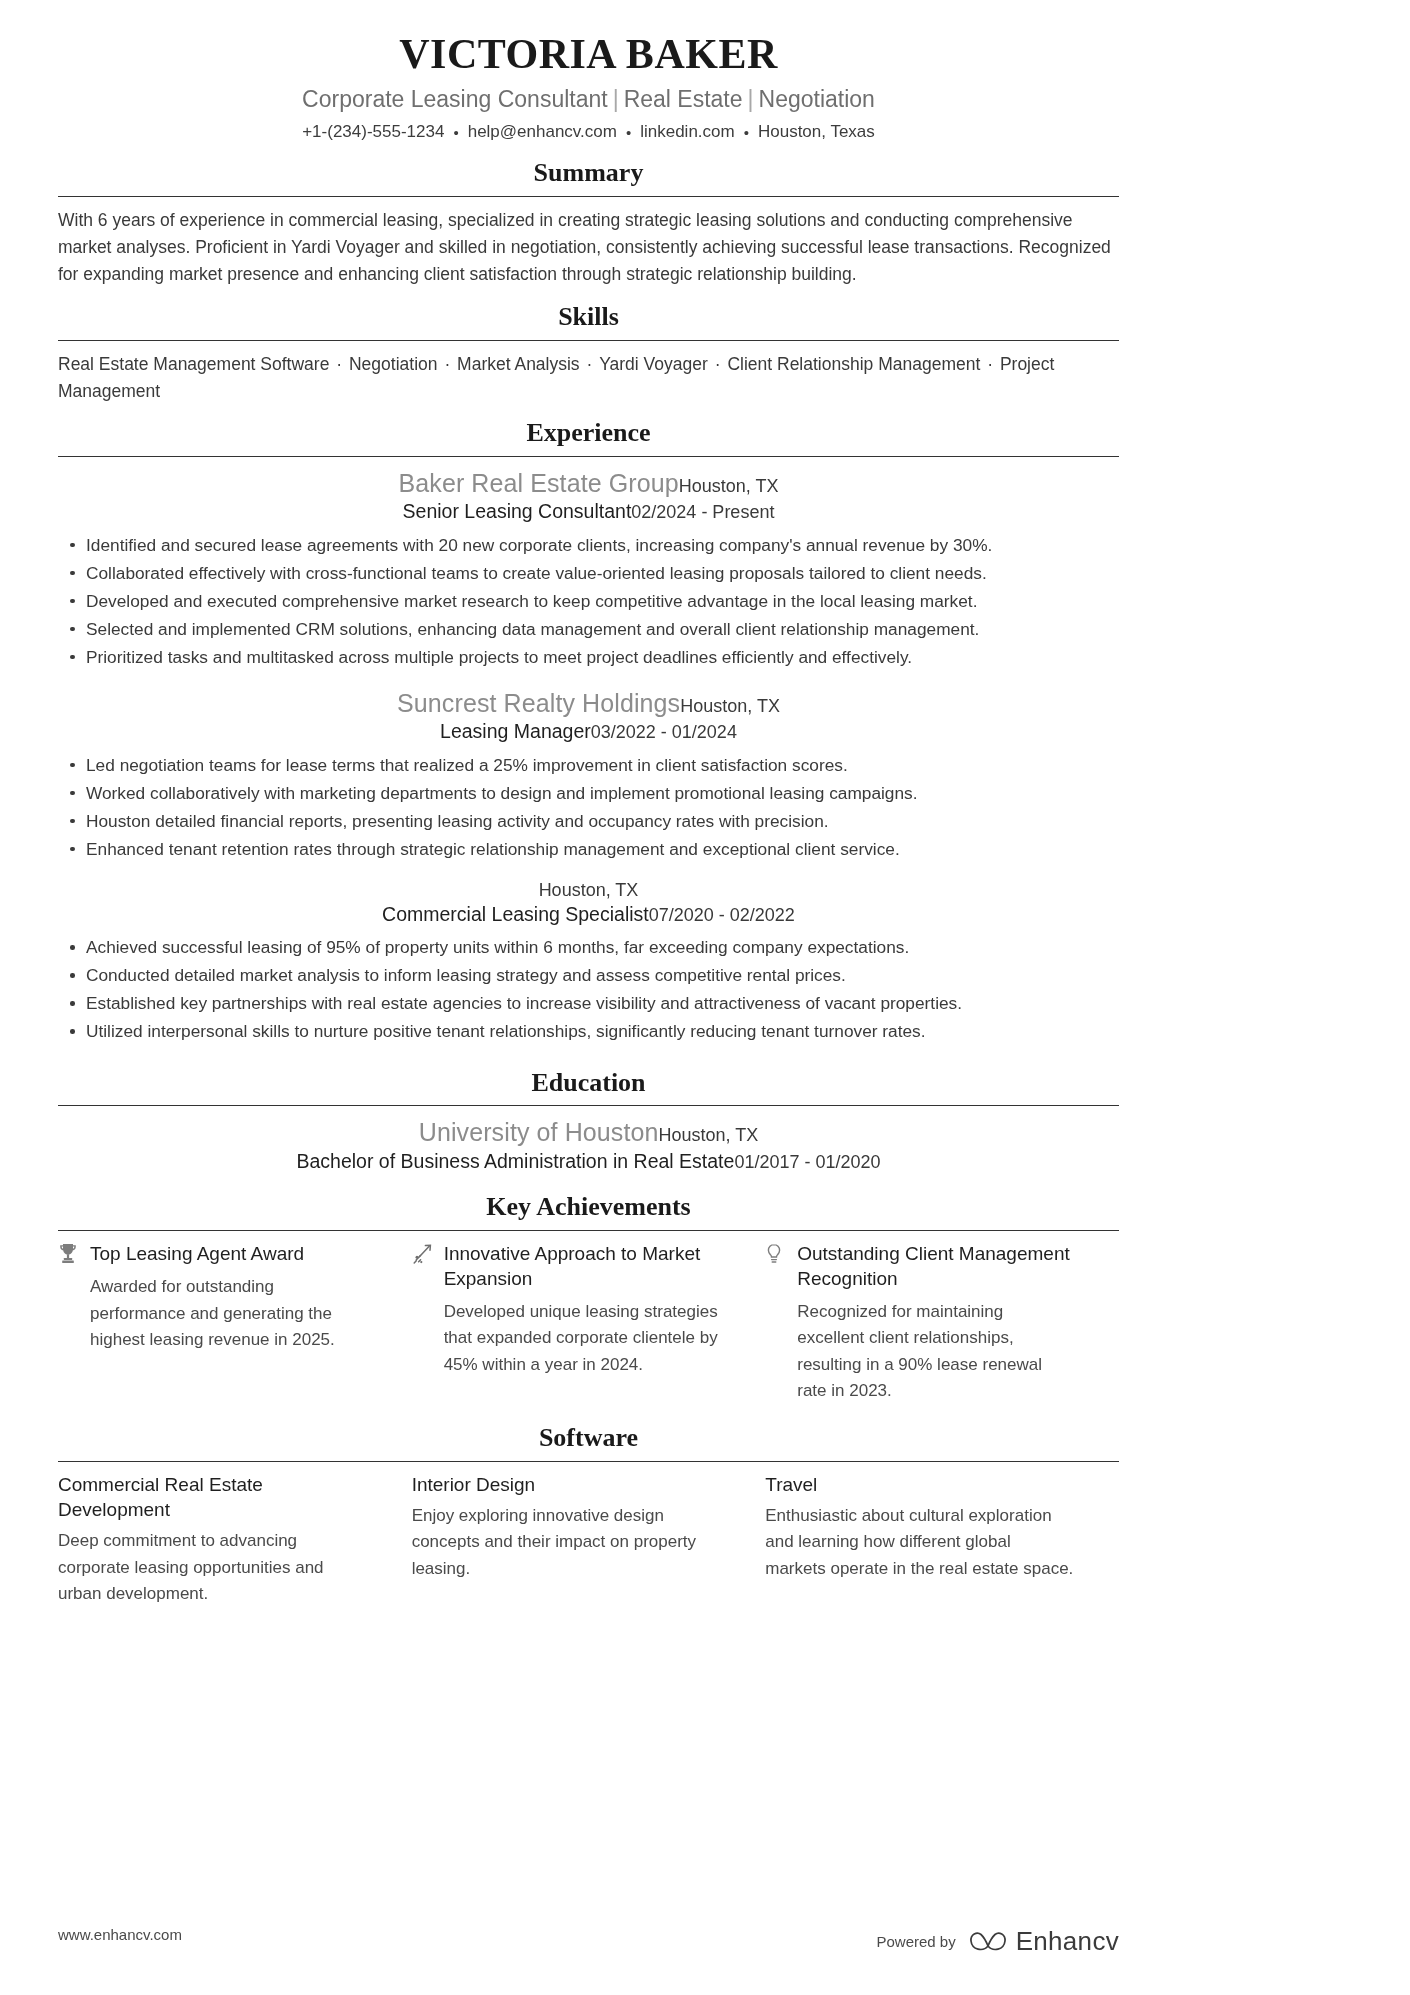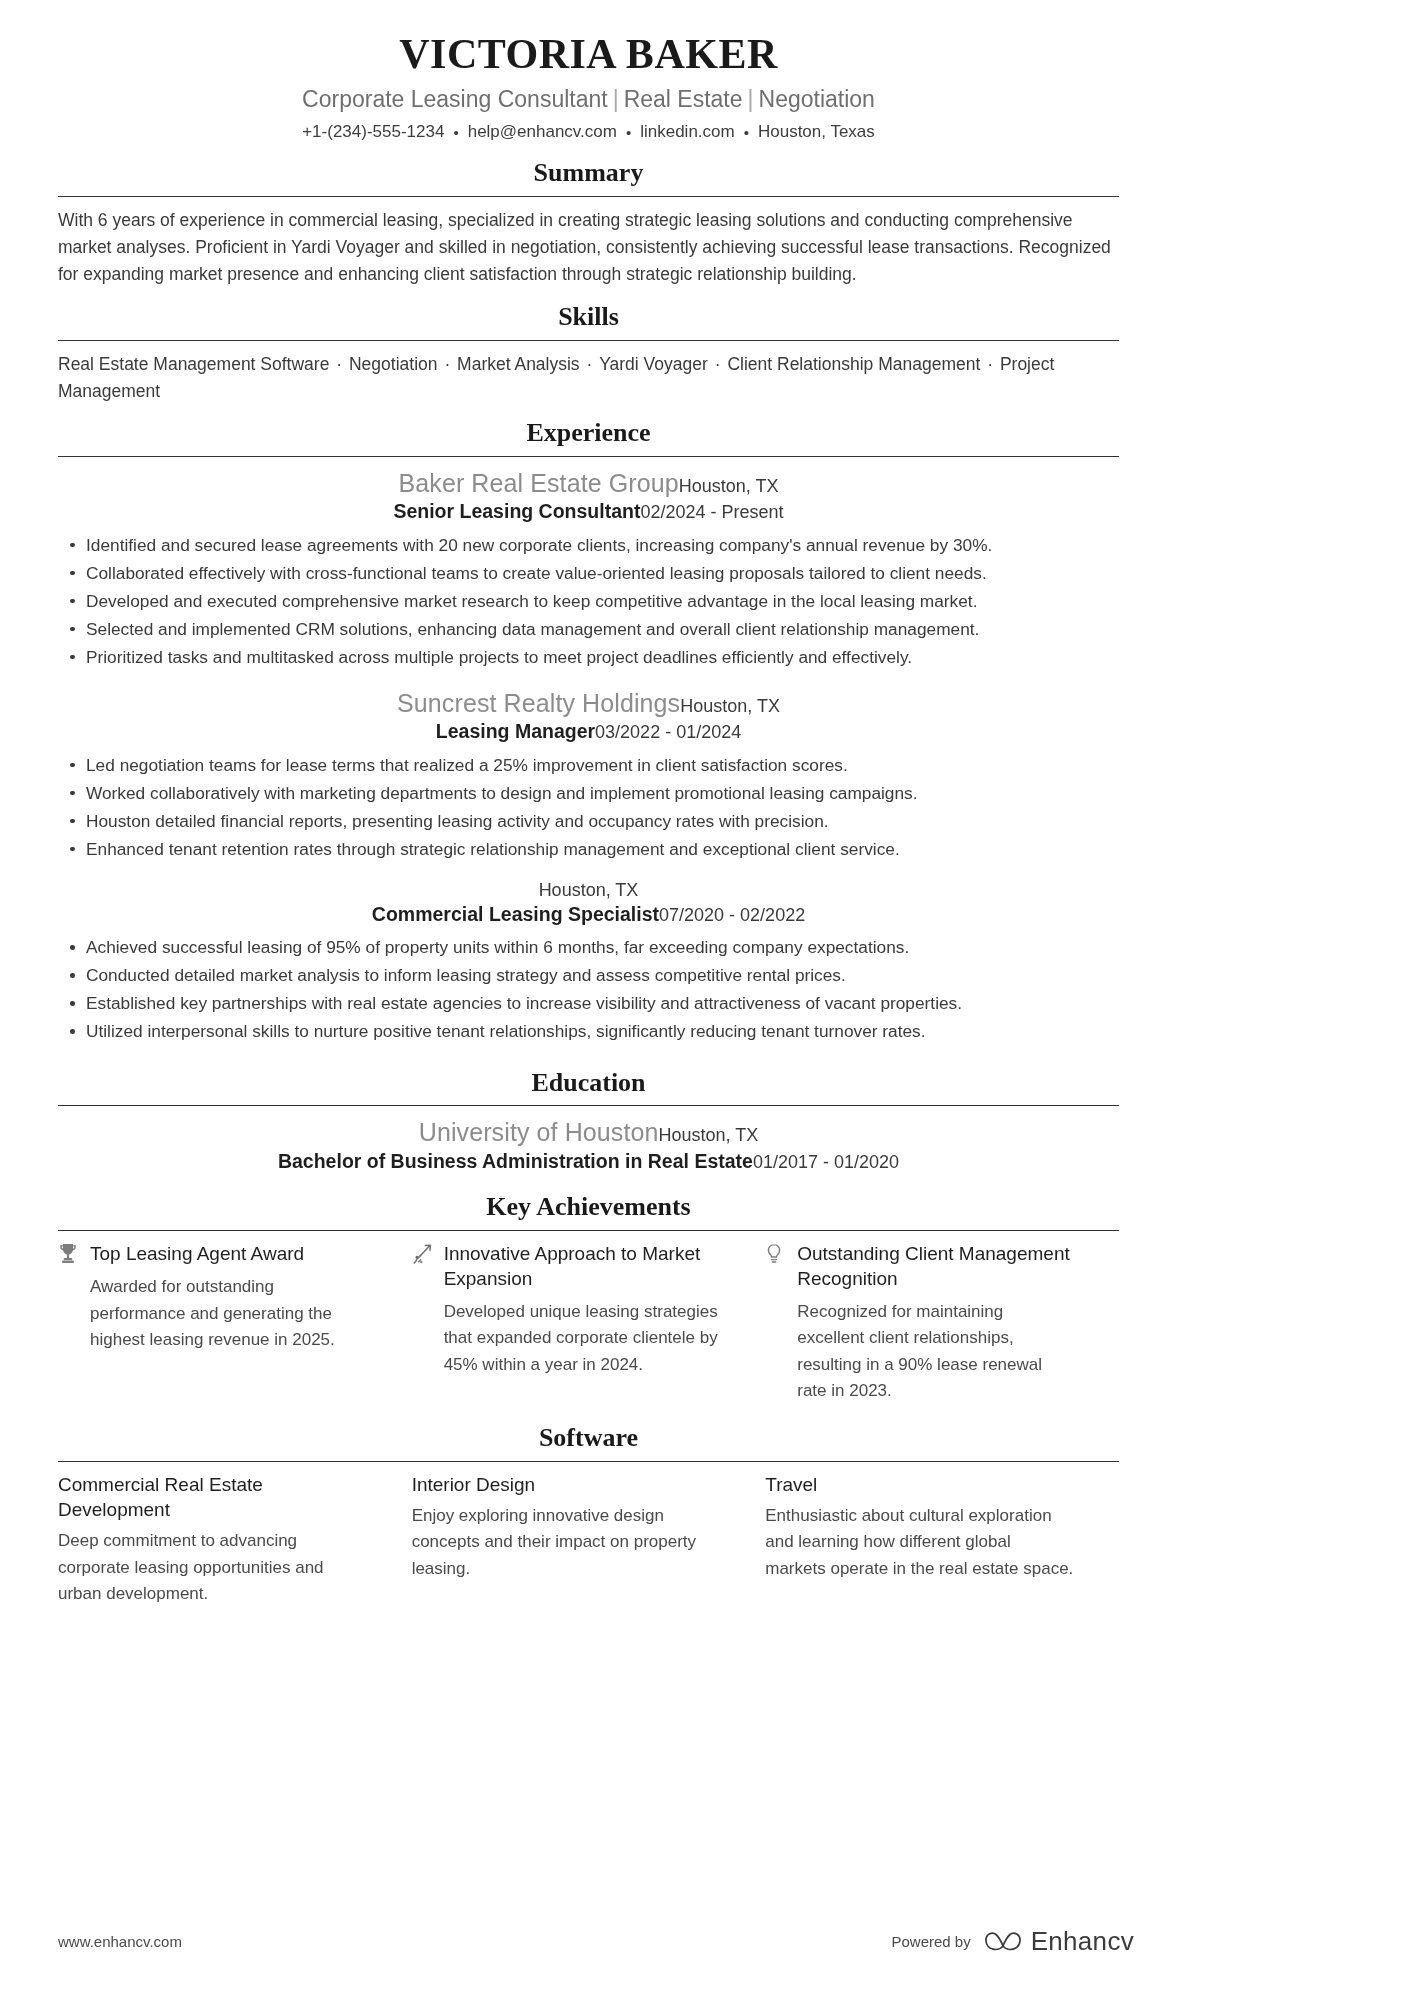--- a/index.html
+++ b/index.html
@@ -100,21 +100,21 @@
   }
   .org {
     font-size: 25px;
     color: #8c8c8c;
     font-weight: 400;
     letter-spacing: 0.1px;
   }
   .role {
     font-size: 19.5px;
     color: #1f1f1f;
-    font-weight: 700;
+    font-weight: 400;
   }
   .meta {
     font-size: 18px;
     color: #3a3a3a;
     white-space: nowrap;
     text-align: right;
   }
   .bullets {
     list-style: none;
     margin: 6px 0 0 0;
@@ -182,25 +182,25 @@
     font-size: 17px;
     color: #4a4a4a;
     line-height: 1.56;
     margin-top: 6px;
   }
 
   
   .footer {
     position: absolute;
     left: 58px;
-    right: 43px;
+    right: 58px;
     bottom: 38px;
     display: flex;
     justify-content: space-between;
-    align-items: center;
+    align-items: flex-start;
     font-size: 15px;
     color: #4a4a4a;
   }
   .powered {
     display: flex;
     align-items: center;
     gap: 12px;
   }
   .enhancv-logo {
     display: flex;

